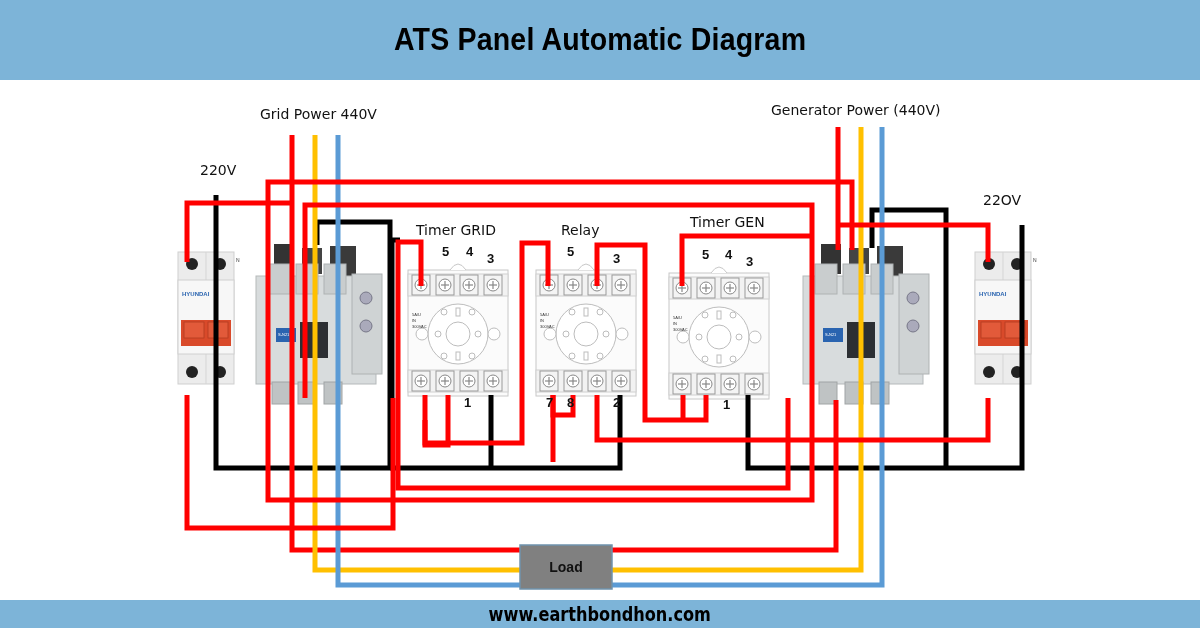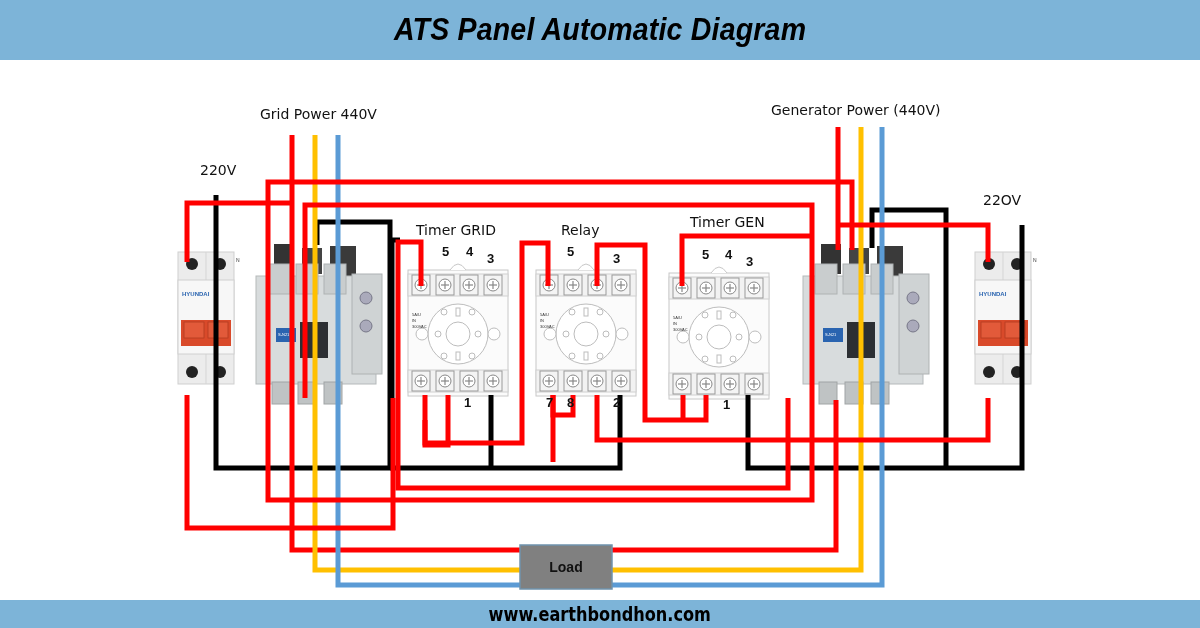--- a/index.html
+++ b/index.html
@@ -1,18 +1,18 @@
 <!DOCTYPE html>
 <html><head>
 <meta charset="utf-8">
 <style>
   html,body{margin:0;padding:0;}
   body{width:1200px;height:628px;position:relative;overflow:hidden;background:#ffffff;font-family:"Liberation Sans",sans-serif;}
   .banner{position:absolute;left:0;width:1200px;background:#7db4d8;display:flex;align-items:center;justify-content:center;color:#000;}
-  .banner.top{top:0;height:60px;font-style:italic;}
+  .banner.top{top:0;height:80px;}
   .banner.bottom{top:600px;height:28px;}
   .title{font-family:"Liberation Sans",sans-serif;font-weight:bold;font-size:31px;letter-spacing:0.2px;transform:scaleX(0.92);}
   .footer-url{font-family:"DejaVu Sans",sans-serif;font-weight:bold;font-size:19px;transform:scaleX(0.85);}
   svg.diagram{position:absolute;left:0;top:0;}
   .lbl{font-family:"DejaVu Sans",sans-serif;font-size:14px;fill:#111;}
   .pin{font-family:"Liberation Sans",sans-serif;font-weight:bold;font-size:13px;fill:#111;}
   .tiny{font-family:"Liberation Sans",sans-serif;font-size:4px;fill:#333;}
   .loadtxt{font-family:"Liberation Sans",sans-serif;font-weight:bold;font-size:14px;fill:#111;}
 </style>
 </head>

